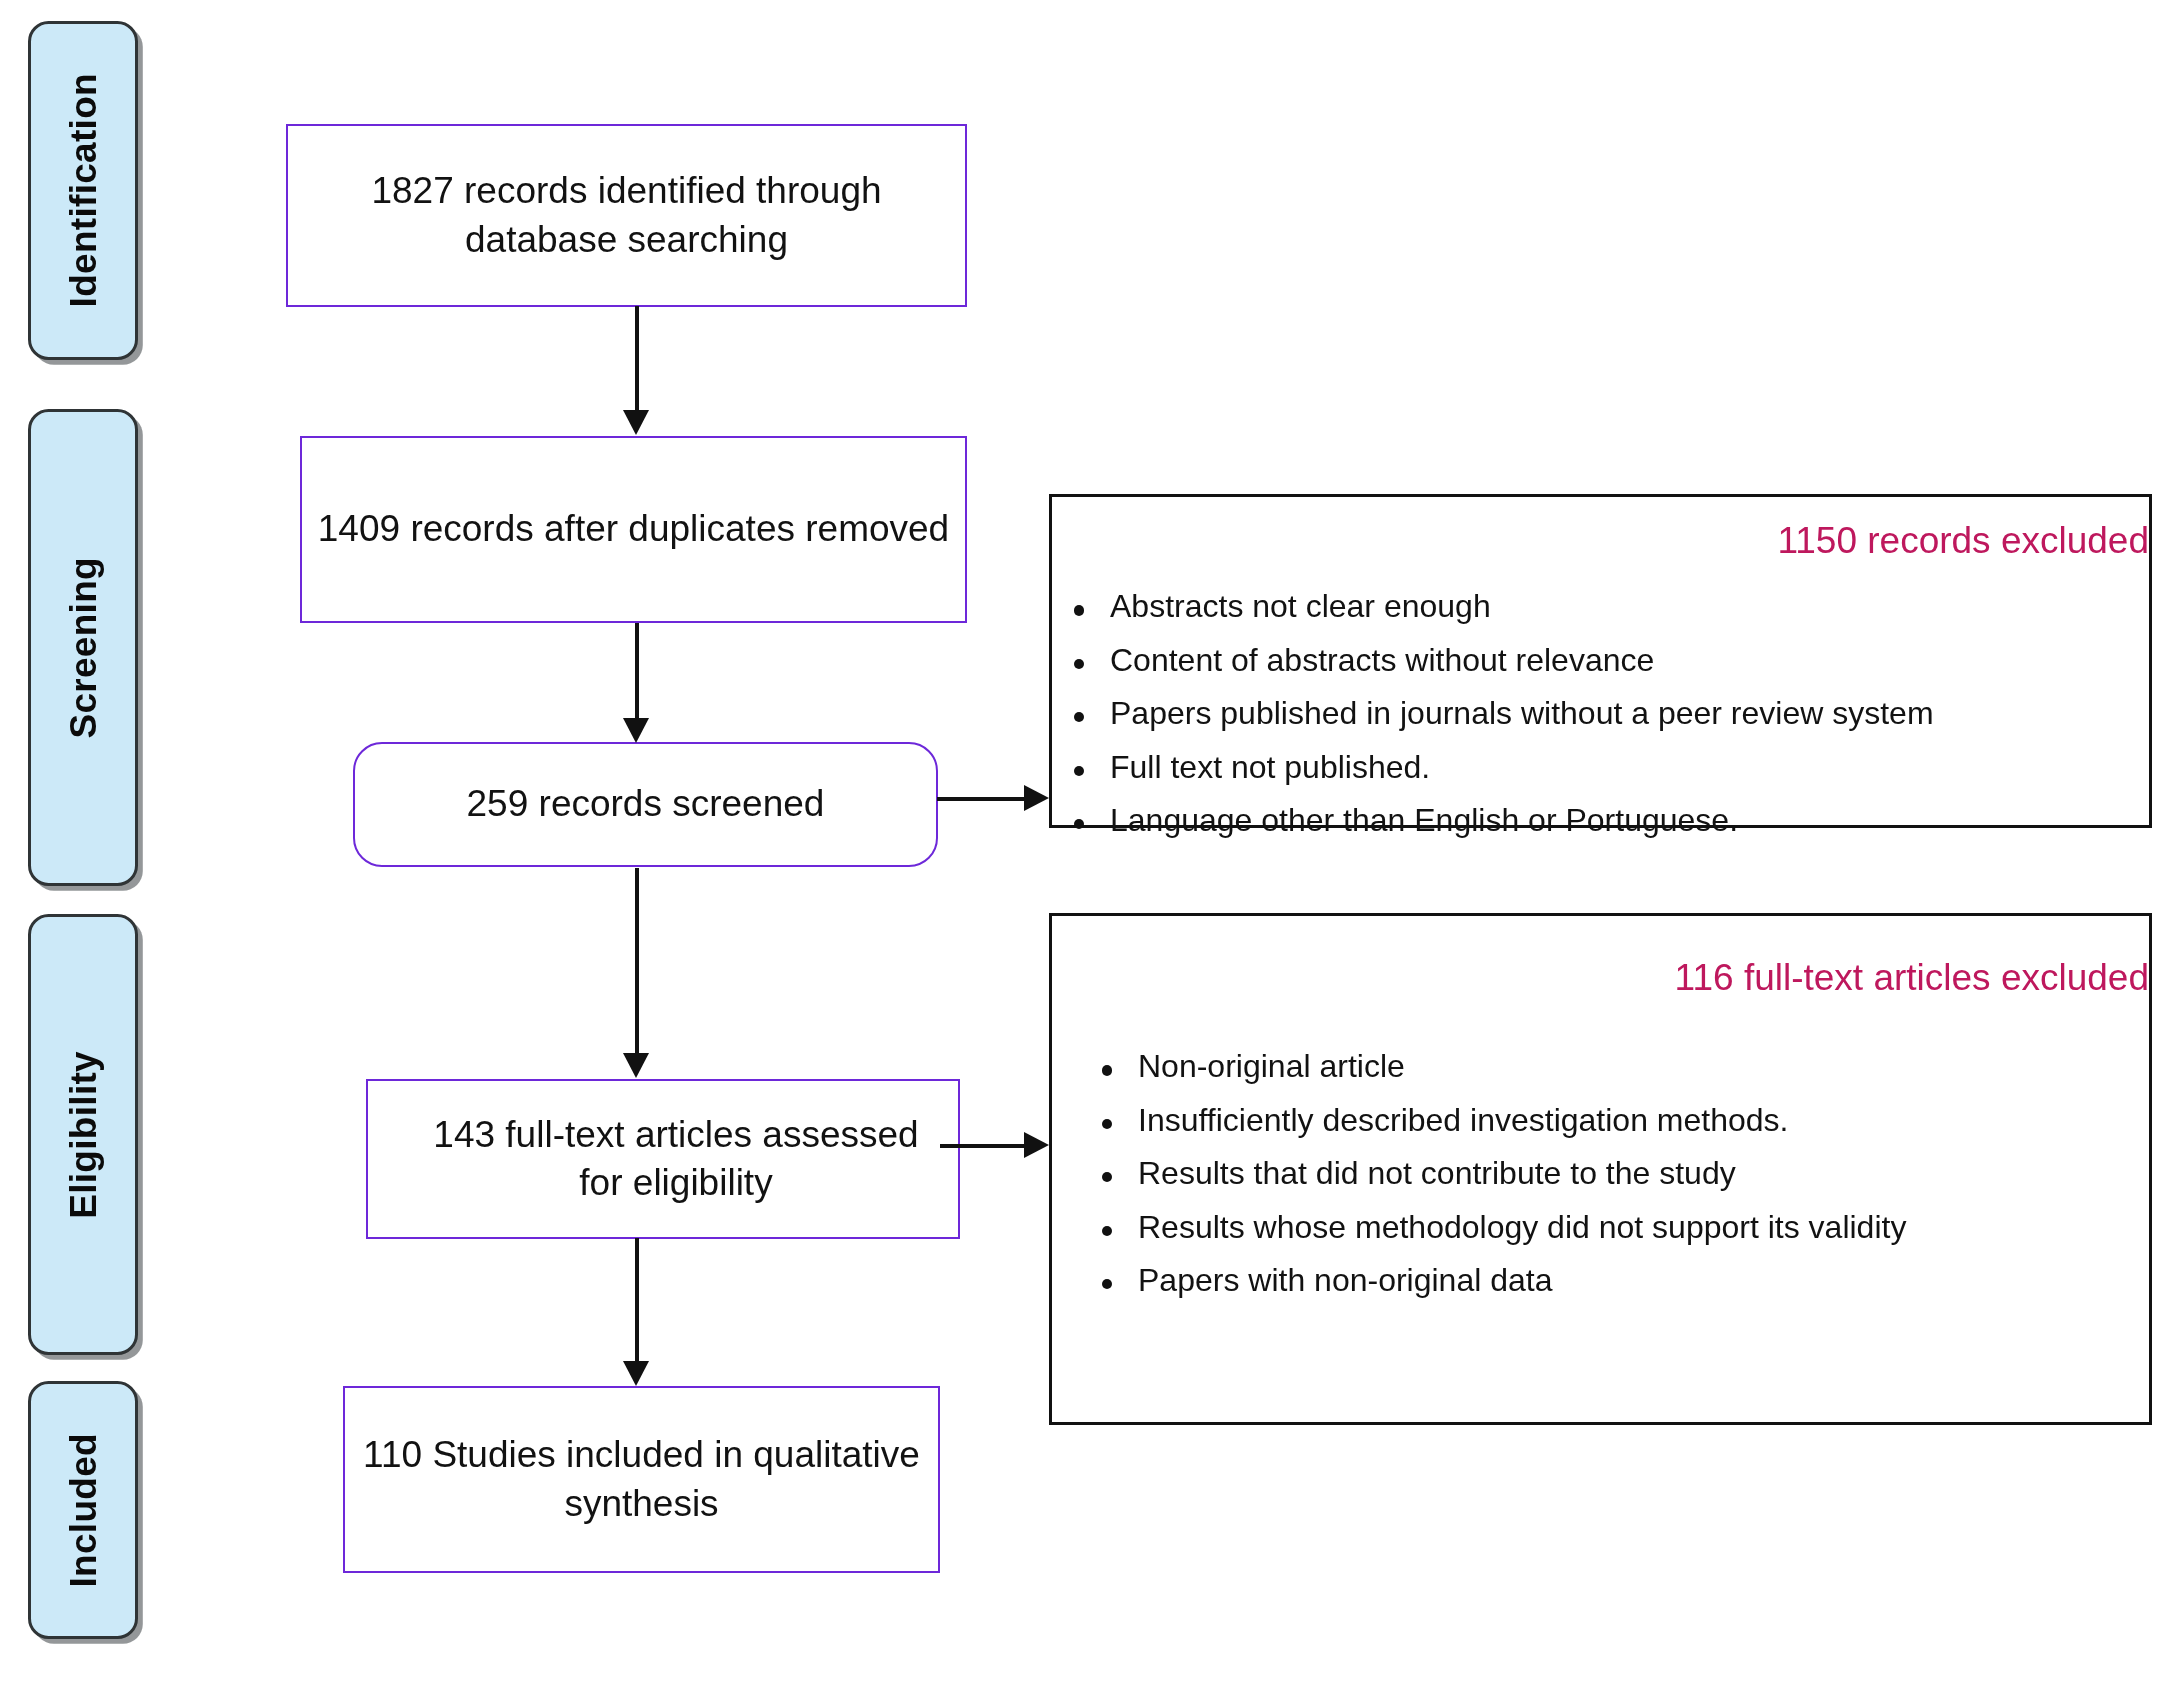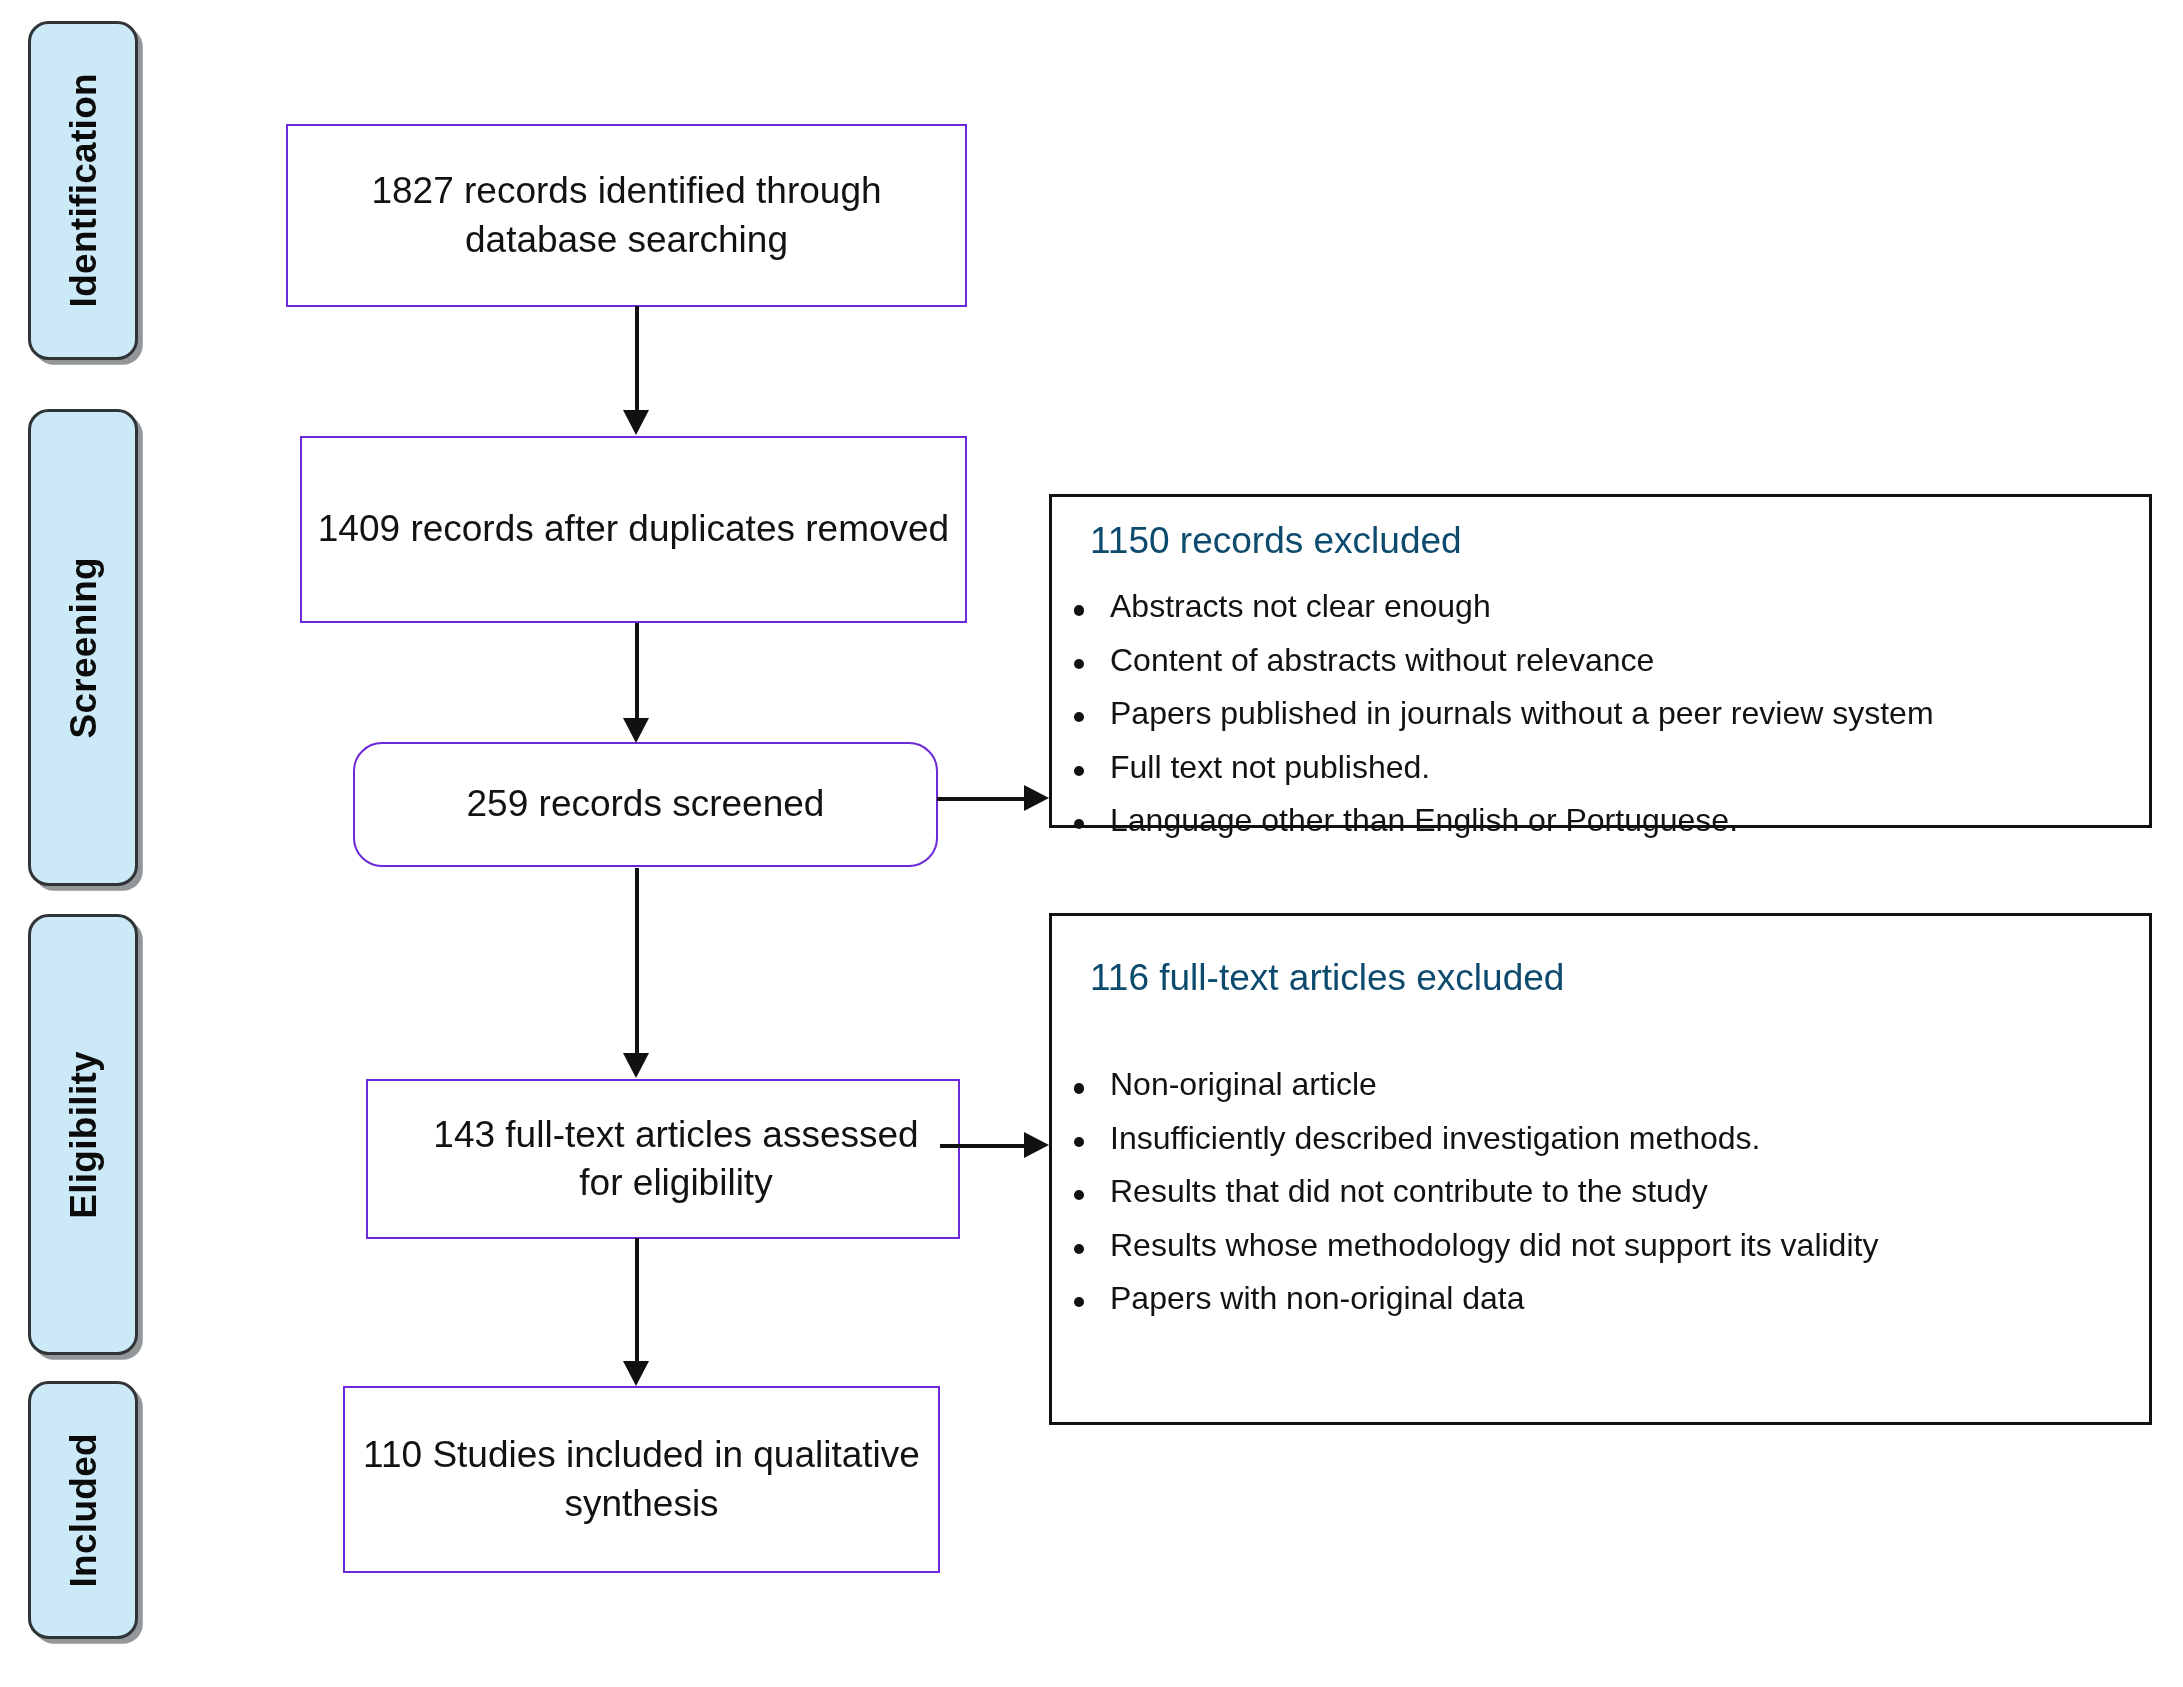--- a/index.html
+++ b/index.html
@@ -62,23 +62,23 @@
 
   
   .excl-box {
     position: absolute;
     box-sizing: border-box;
     background: #ffffff;
     border: 3px solid #111111;
     padding: 0;
   }
   .excl-title {
-    text-align: left;
+    text-align: right;
     font-size: 37px;
-    color: #0c4a6e;
+    color: #be185d;
     line-height: 1.2;
     margin-left: 38px;
   }
   .excl-list {
     list-style: none;
     margin: 0;
     padding: 0;
   }
   .excl-list li {
     position: relative;
@@ -175,21 +175,21 @@
       <li>Abstracts not clear enough</li>
       <li>Content of abstracts without relevance</li>
       <li>Papers published in journals without  a peer review system</li>
       <li>Full text not published.</li>
       <li>Language other than English or Portuguese.</li>
     </ul>
   </div>
 
   <div class="excl-box" style="left:1049px; top:913px; width:1103px; height:512px;">
     <div class="excl-title" style="margin-top:40px;">116 full-text articles excluded</div>
-    <ul class="excl-list" style="margin-top:66px;">
+    <ul class="excl-list" style="margin-top:48px;padding-left:28px;">
       <li>Non-original article</li>
       <li>Insufficiently described investigation methods.</li>
       <li>Results that did not contribute to the study</li>
       <li>Results whose methodology did not support its validity</li>
       <li>Papers with non-original data</li>
     </ul>
   </div>
 
   <div class="vline" style="left:635px; top:306px; height:105px;"></div>
   <div class="arrow-down" style="left:623px; top:410px;"></div>

